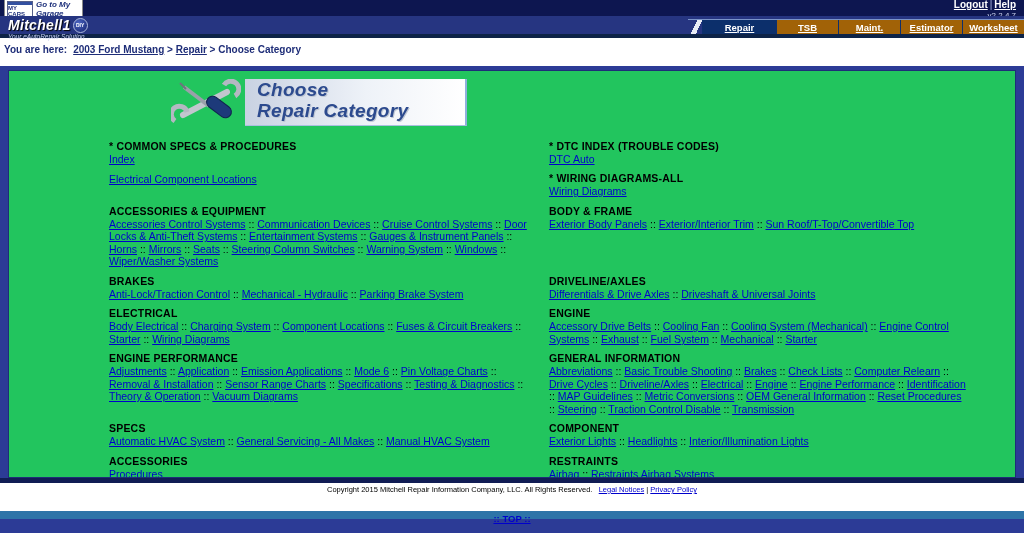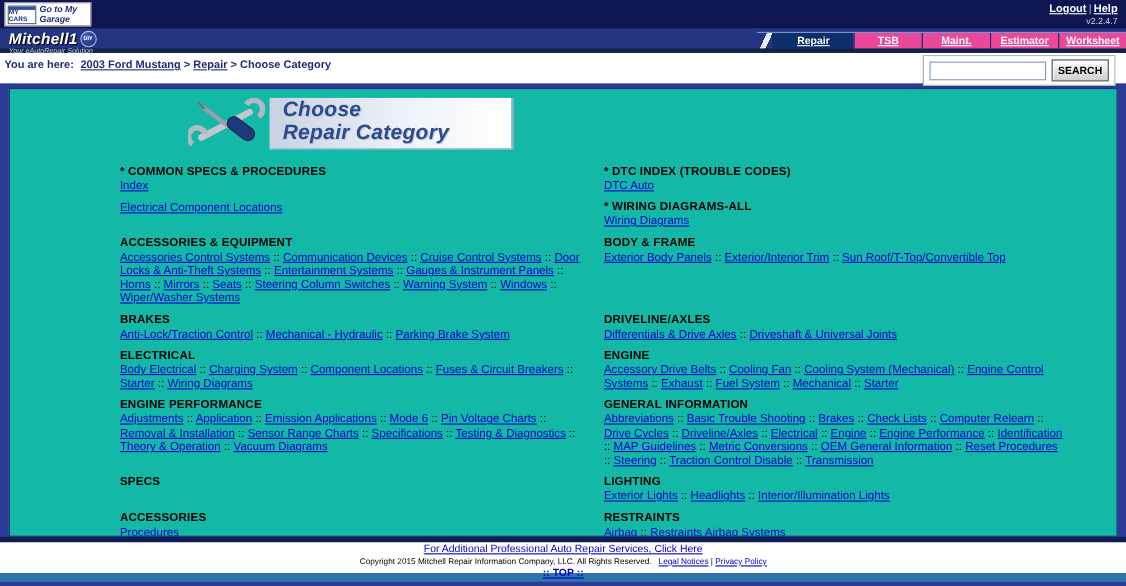--- a/index.html
+++ b/index.html
@@ -5,22 +5,22 @@
   * { margin:0; padding:0; box-sizing:border-box; }
   html,body { width:1024px; height:533px; }
   body {
     font-family:"Liberation Sans", sans-serif;
     background:#2c3b96;
     overflow:hidden;
   }
 
   
   .topbar {
-    height:26px; background:#0d1650;
-    display:flex; justify-content:space-between; align-items:flex-start;
+    height:16px; background:#0d1650;
+    display:flex; justify-content:space-between; align-items:center;
     position:relative;
   }
   .mycars-btn {
     margin:2px 0 0 4px; background:#fff; border:1px solid #8a8a8a;
     display:flex; align-items:center; gap:3px; padding:1px 4px 1px 2px;
     height:22px; cursor:pointer;
   }
   .plate {
     width:26px; height:17px; background:#fff; border:1px solid #5a6populate5;
     border:1px solid #56608a; display:flex; flex-direction:column;
@@ -59,21 +59,21 @@
   }
   .tagline { font-size:6.5px; color:#c5cdf0; font-style:italic; margin-top:0px; }
   .tabs {
     position:absolute; right:0; bottom:0; display:flex; align-items:stretch;
     border-top:1px solid #7b94c9; height:15px;
   }
   .tab-slash {
     width:14px; background:linear-gradient(115deg, transparent 45%, #e8ecf6 45%, #e8ecf6 70%, transparent 70%);
   }
   .tab {
-    width:62px; background:#ec4899; color:#fff; font-size:9.5px; font-weight:bold;
+    width:62px; background:#a16207; color:#fff; font-size:9.5px; font-weight:bold;
     text-decoration:underline; display:flex; align-items:center; justify-content:center;
     border-left:1px solid #0d2f6e; cursor:pointer; white-space:nowrap;
   }
   .tab.active { background:#0c2f6b; width:74px; }
 
   
   .crumb-strip {
     height:28px; background:#fff; display:flex; justify-content:space-between;
     align-items:flex-start;
   }
@@ -94,21 +94,21 @@
   .search-btn {
     height:20px; padding:0 5px; font-size:9.5px; font-weight:bold; color:#000;
     background:linear-gradient(#fdfdfd,#cfcfcf); border:1px solid #4a4a4a;
     box-shadow:inset 1px 1px 0 #fff; cursor:pointer;
     font-family:"Liberation Sans", sans-serif;
   }
 
   
   .page-bg { padding:4px 8px 0 8px; background:#2c3b96; }
   .content {
-    background:#14b8a6; border:1px solid #1e2d78; height:408px; overflow:hidden;
+    background:#22c55e; border:1px solid #1e2d78; height:408px; overflow:hidden;
   }
   .title-banner { margin:8px 0 0 162px; display:flex; align-items:flex-start; }
   .tools-icon { width:70px; height:46px; flex:none; }
   .title-text {
     margin-left:4px; width:222px; padding:1px 10px 3px 12px;
     background:linear-gradient(90deg,#c9d2e2,#eef2f8 55%,#ffffff);
     border-right:2px solid #8fb0dc; border-bottom:1px solid #aac0e0;
   }
   .title-line {
     font-size:19px; font-weight:bold; font-style:italic; color:#2c4a8e;
@@ -124,21 +124,21 @@
   .cat-link { color:#0000cc; text-decoration:underline; cursor:pointer; }
   .cat-sep { color:#000; }
 
   
   .footer-rule { height:5px; background:#101c54; }
   .footer { height:28px; background:#fff; text-align:center; padding-top:1px; }
   .footer-services { font-size:9.5px; }
   .footer-services a { color:#0000cc; text-decoration:underline; cursor:pointer; }
   .footer-copy { font-size:7.5px; color:#000; margin-top:1px; }
   .footer-copy a { color:#0000cc; text-decoration:underline; cursor:pointer; }
-  .footer-top { font-size:9.5px; font-weight:bold; margin-top:1px; }
+  .footer-top { font-size:9.5px; font-weight:bold; margin-top:19px; }
   .footer-top a { color:#0000cc; text-decoration:underline; cursor:pointer; }
   .footer-bottom { height:8px; background:#2e74a8; }
 </style>
 </head>
 <body>
 
 <div class="topbar">
   <div class="mycars-btn">
     <span class="plate">
       <span class="plate-top"></span>
@@ -168,24 +168,20 @@
       <a class="tab">TSB</a>
       <a class="tab">Maint.</a>
       <a class="tab">Estimator</a>
       <a class="tab">Worksheet</a>
     </div>
 </div>
 
 <div class="crumb-strip">
   <div class="breadcrumb">
     <span class="bc-prefix">You are here:</span><span><a class="bc-link">2003 Ford Mustang</a><span class="bc-sep"> &gt; </span><a class="bc-link">Repair</a><span class="bc-sep"> &gt; </span><span class="bc-current">Choose Category</span></span>
-  </div>
-  <div class="search-panel">
-    <input class="search-input" type="text" value="" style="">
-    <button class="search-btn">SEARCH</button>
   </div>
 </div>
 
 <div class="page-bg">
   <div class="content">
     <div class="title-banner">
       <svg class="tools-icon" viewBox="0 0 70 46">
 
         <path d="M12 36 L56 13" stroke="#c2c6ce" stroke-width="6" stroke-linecap="round"></path>
         <path d="M4 42 a8 8 0 1 1 12 -9" fill="none" stroke="#b4b8c2" stroke-width="5"></path>
@@ -243,41 +239,41 @@
         <div class="cat-cell">
           <div class="cat-heading">ENGINE PERFORMANCE</div>
           <div class="cat-links"><a class="cat-link">Adjustments</a><span class="cat-sep"> :: </span><a class="cat-link">Application</a><span class="cat-sep"> :: </span><a class="cat-link">Emission Applications</a><span class="cat-sep"> :: </span><a class="cat-link">Mode 6</a><span class="cat-sep"> :: </span><a class="cat-link">Pin Voltage Charts</a><span class="cat-sep"> :: </span><a class="cat-link">Removal &amp; Installation</a><span class="cat-sep"> :: </span><a class="cat-link">Sensor Range Charts</a><span class="cat-sep"> :: </span><a class="cat-link">Specifications</a><span class="cat-sep"> :: </span><a class="cat-link">Testing &amp; Diagnostics</a><span class="cat-sep"> :: </span><a class="cat-link">Theory &amp; Operation</a><span class="cat-sep"> :: </span><a class="cat-link">Vacuum Diagrams</a></div>
         </div>
         <div class="cat-cell">
           <div class="cat-heading">GENERAL INFORMATION</div>
           <div class="cat-links"><a class="cat-link">Abbreviations</a><span class="cat-sep"> :: </span><a class="cat-link">Basic Trouble Shooting</a><span class="cat-sep"> :: </span><a class="cat-link">Brakes</a><span class="cat-sep"> :: </span><a class="cat-link">Check Lists</a><span class="cat-sep"> :: </span><a class="cat-link">Computer Relearn</a><span class="cat-sep"> :: </span><a class="cat-link">Drive Cycles</a><span class="cat-sep"> :: </span><a class="cat-link">Driveline/Axles</a><span class="cat-sep"> :: </span><a class="cat-link">Electrical</a><span class="cat-sep"> :: </span><a class="cat-link">Engine</a><span class="cat-sep"> :: </span><a class="cat-link">Engine Performance</a><span class="cat-sep"> :: </span><a class="cat-link">Identification</a><span class="cat-sep"> :: </span><a class="cat-link">MAP Guidelines</a><span class="cat-sep"> :: </span><a class="cat-link">Metric Conversions</a><span class="cat-sep"> :: </span><a class="cat-link">OEM General Information</a><span class="cat-sep"> :: </span><a class="cat-link">Reset Procedures</a><span class="cat-sep"> :: </span><a class="cat-link">Steering</a><span class="cat-sep"> :: </span><a class="cat-link">Traction Control Disable</a><span class="cat-sep"> :: </span><a class="cat-link">Transmission</a></div>
         </div>
         <div class="cat-cell">
           <div class="cat-heading">SPECS</div>
-        </div>
-        <div class="cat-cell">
-          <div class="cat-heading">LIGHTING</div>
+          <div class="cat-links"><a class="cat-link">Automatic HVAC System</a><span class="cat-sep"> :: </span><a class="cat-link">General Servicing - All Makes</a><span class="cat-sep"> :: </span><a class="cat-link">Manual HVAC System</a></div>
+        </div>
+        <div class="cat-cell">
+          <div class="cat-heading">COMPONENT</div>
           <div class="cat-links"><a class="cat-link">Exterior Lights</a><span class="cat-sep"> :: </span><a class="cat-link">Headlights</a><span class="cat-sep"> :: </span><a class="cat-link">Interior/Illumination Lights</a></div>
         </div>
         <div class="cat-cell">
           <div class="cat-heading">ACCESSORIES</div>
           <div class="cat-links"><a class="cat-link">Procedures</a></div>
         </div>
         <div class="cat-cell">
           <div class="cat-heading">RESTRAINTS</div>
           <div class="cat-links"><a class="cat-link">Airbag</a><span class="cat-sep"> :: </span><a class="cat-link">Restraints Airbag Systems</a></div>
         </div>
         <div class="cat-cell"></div>
       </div>
   </div>
 </div>
 
 <div class="footer-rule"></div>
 <div class="footer">
-  <div class="footer-services"><a>For Additional Professional Auto Repair Services, Click Here</a></div>
   <div class="footer-copy">
     <span>Copyright 2015 Mitchell Repair Information Company, LLC.  All Rights Reserved.</span>
     &nbsp;&nbsp;<a>Legal Notices</a>
     <span>|</span>
     <a>Privacy Policy</a>
   </div>
   <div class="footer-top"><a>:: TOP ::</a></div>
 </div>
 <div class="footer-bottom"></div>
 

